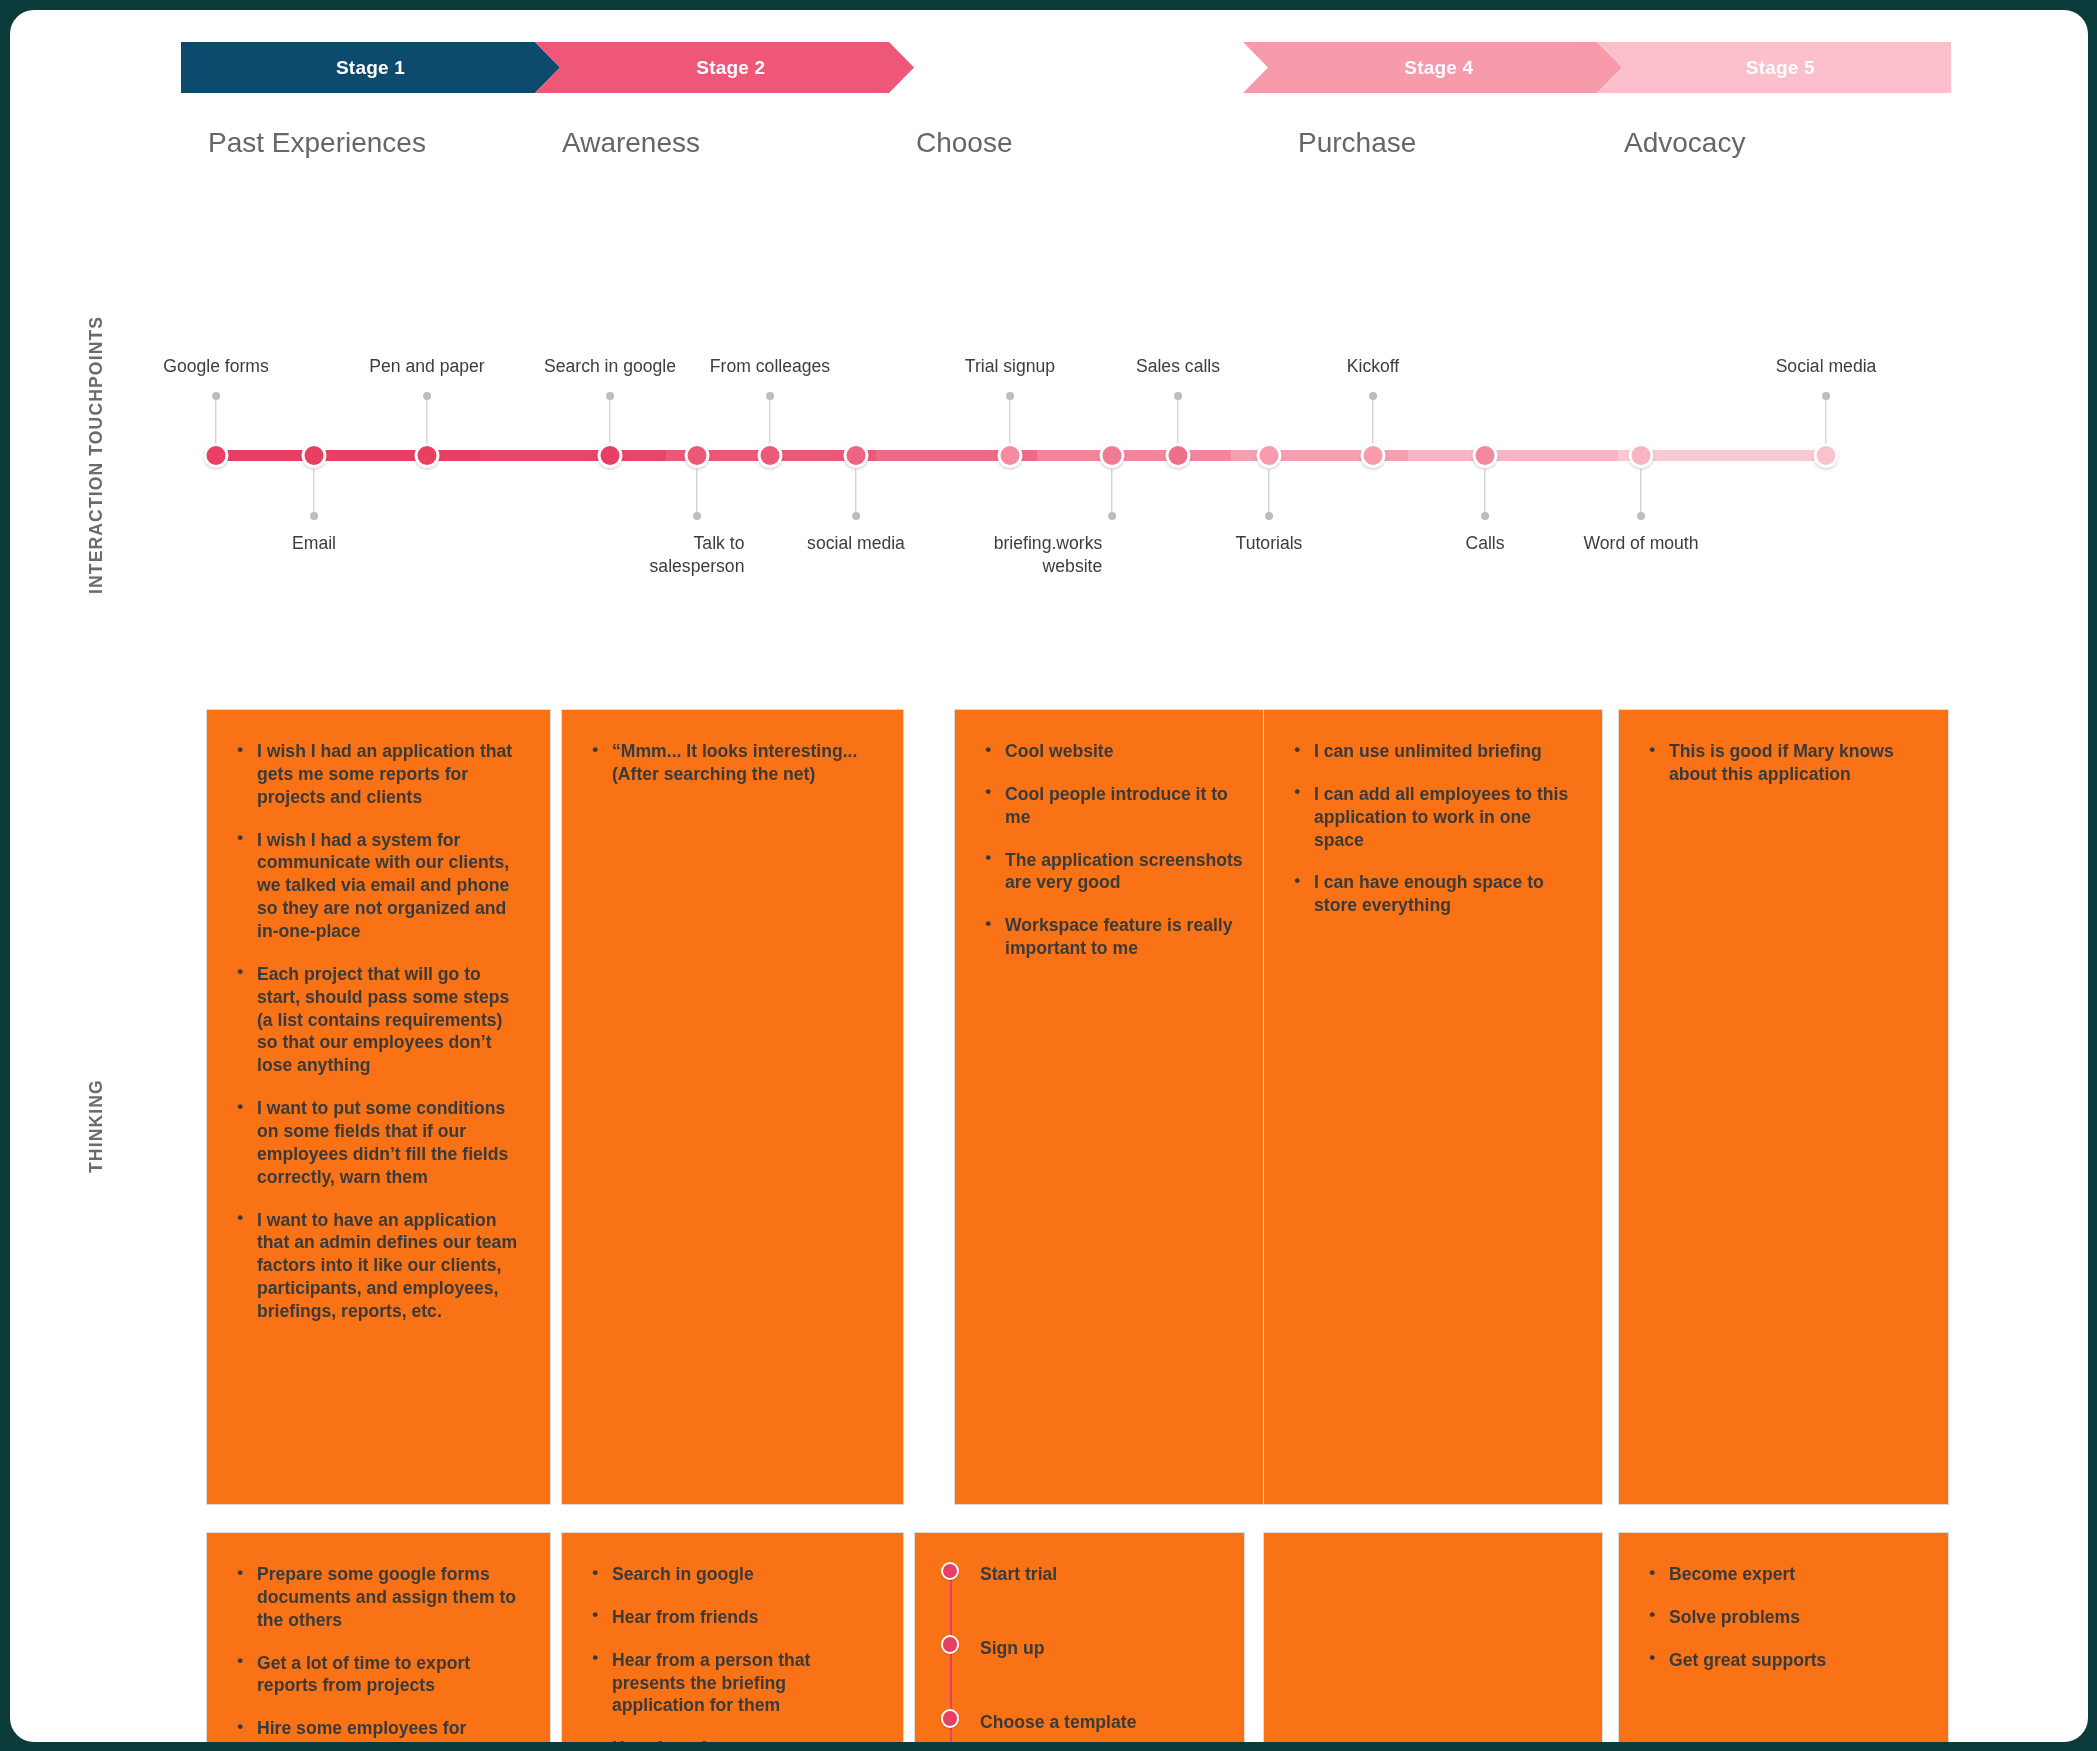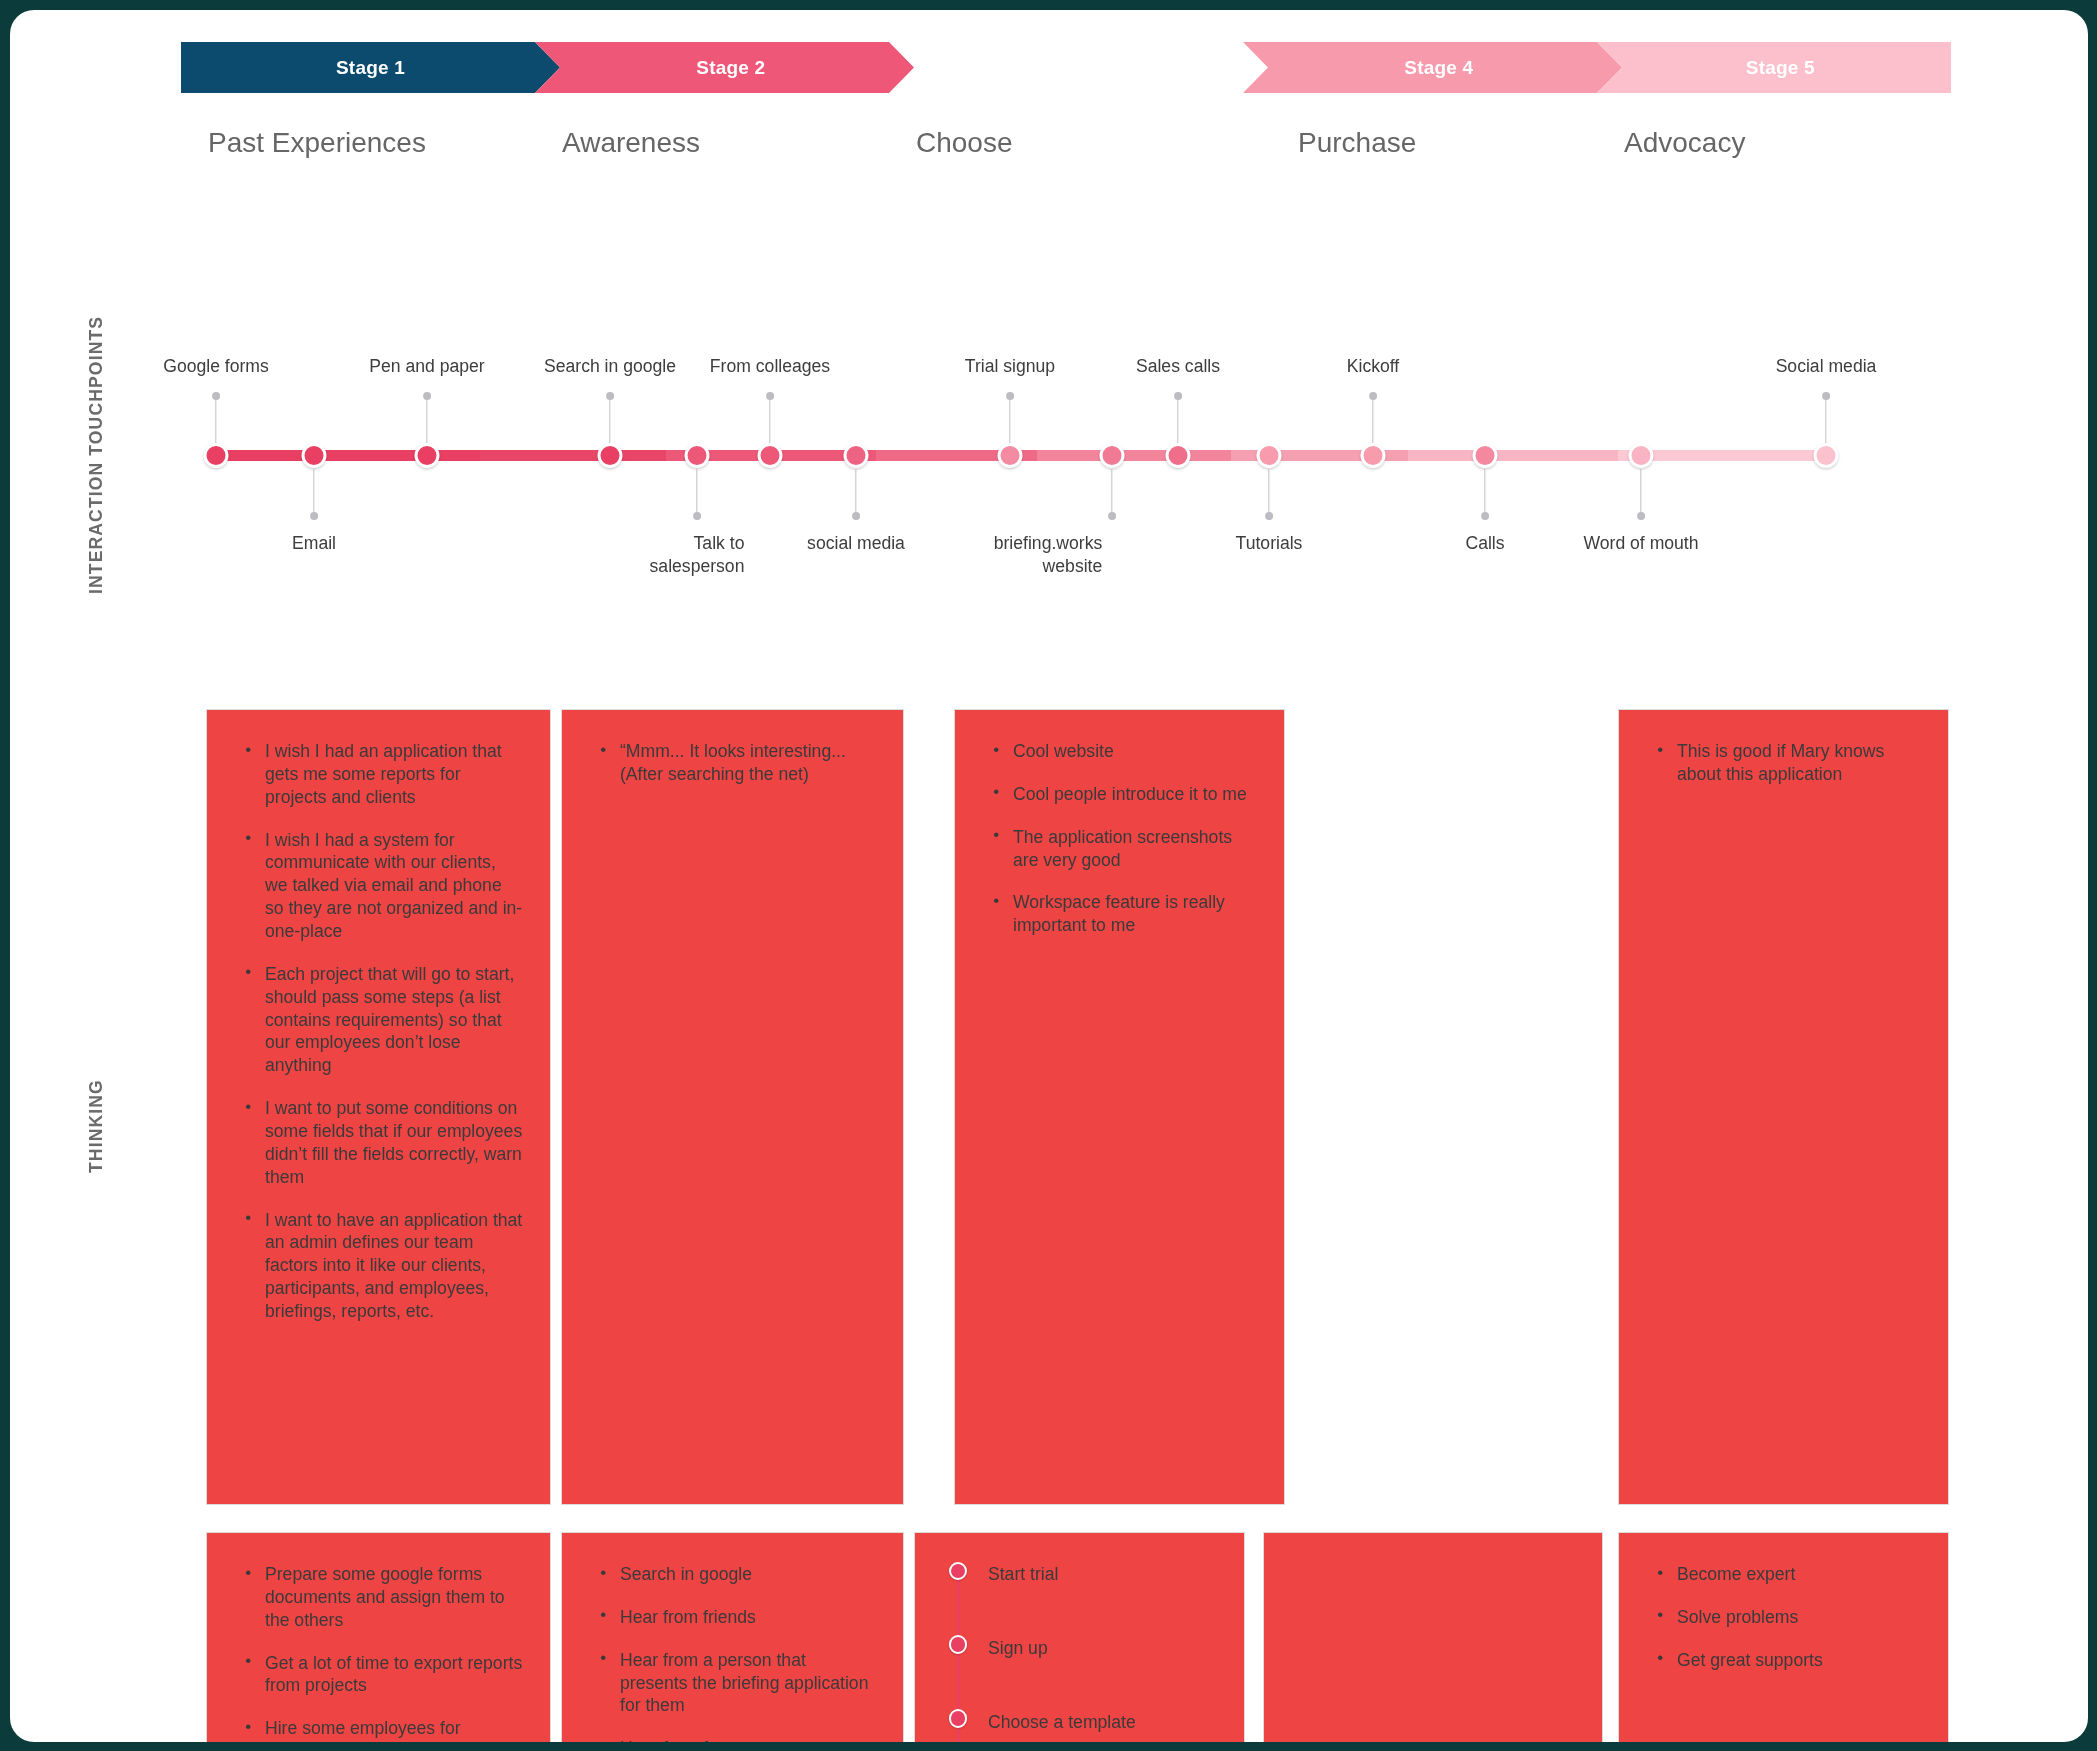--- a/index.html
+++ b/index.html
@@ -114,23 +114,24 @@
     transform: translateX(-50%);
     line-height: 1.28;
     white-space: pre-line;
   }
 
   
   .card-row { position: absolute; left: 0; width: 2078px; }
   .card {
     position: absolute;
     top: 0;
-    background: #ef4444;
+    background: #f97316;
     border: 0.7px solid #dcdcdc;
-    padding: 30px 27px 21px 34px;
+    padding: 30px 27px 21px 26px;
+    font-weight: bold;
   }
   .card ul { list-style: none; }
   .card li {
     position: relative;
     padding-left: 24px;
     margin-bottom: 20px;
     font-size: 17.6px;
     line-height: 1.3;
     color: #3a3a3a;
   }
@@ -294,20 +295,27 @@
         </ul>
       </div>
       <div class="card" style="left: 904px; width: 331px; height: 796px; margin-left: 40px;">
         <ul>
           <li>Cool website</li>
           <li>Cool people introduce it to me</li>
           <li>The application screenshots are very good</li>
           <li>Workspace feature is really important  to me</li>
         </ul>
       </div>
+      <div class="card" style="left: 1253px; width: 340px; height: 796px;">
+        <ul>
+          <li>I can use unlimited briefing</li>
+          <li>I can add all employees to this application to work in one space</li>
+          <li>I can have enough space to store everything</li>
+        </ul>
+      </div>
       <div class="card" style="left: 1608px; width: 331px; height: 796px;">
         <ul>
           <li>This is good if Mary knows about this application</li>
         </ul>
       </div>
     </div>
 
   <div class="card-row" id="doing-row" style="top:1522px; height:211px;">
       <div class="card" style="left: 196px; width: 345px; height: 226px;">
         <ul>

